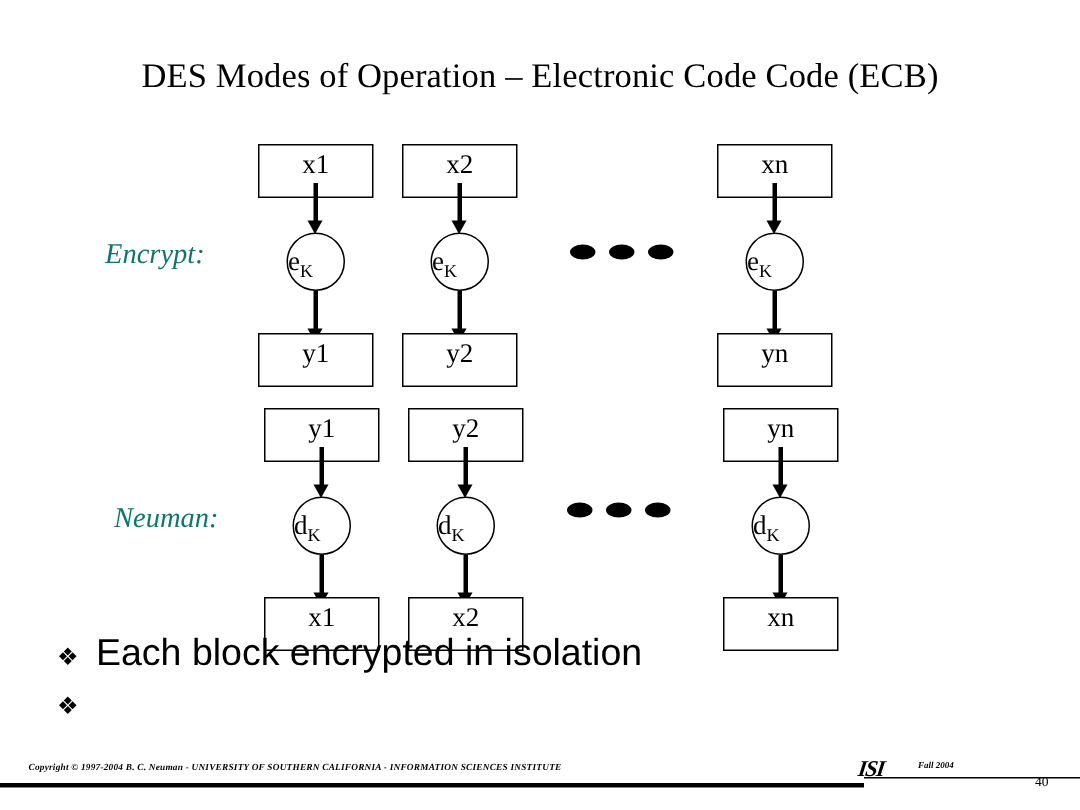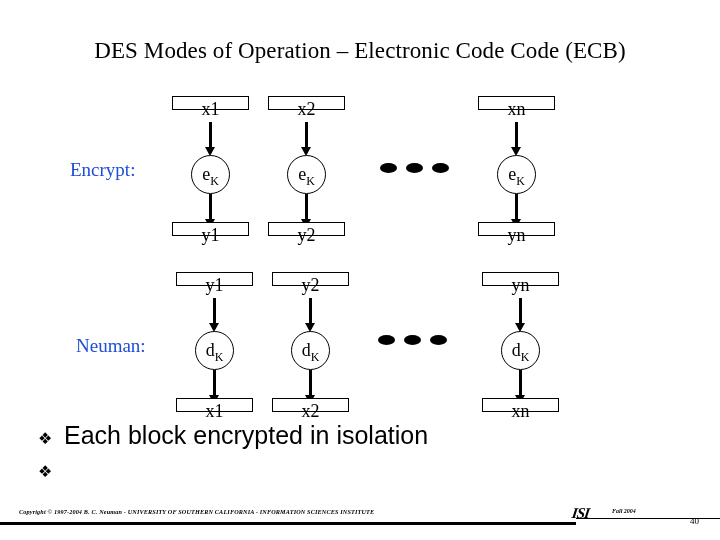--- a/index.html
+++ b/index.html
@@ -17,40 +17,39 @@
     font-family:"Liberation Serif", serif;
     font-size:23px; color:#000; letter-spacing:0.1px; white-space:nowrap;
   }
 
   
   .diagram{position:absolute;left:0;top:0;width:720px;height:540px;}
 
   .row-label{
     position:absolute;
     font-family:"Liberation Serif", serif;
-    font-size:19px; color:#1d4ed8; white-space:nowrap;
+    font-size:19px; color:#0f766e; white-space:nowrap;font-style:italic;
   }
 
   .box{
     position:absolute;
     box-sizing:border-box;
     border:1px solid #000;
     background:#fff;
-    height:14px; width:77px;
+    height:36px; width:77px;
     text-align:center;
     font-family:"Liberation Serif", serif;
     font-size:18px; line-height:24px; color:#000;
   }
 
   .circle{
     position:absolute;
     box-sizing:border-box;
     width:39px;height:39px;border-radius:50%;
     border:1px solid #000;background:#fff;
-    text-align:center;
     font-family:"Liberation Serif", serif;
     font-size:18px; line-height:37px; color:#000;
     white-space:nowrap;
   }
   .circle sub{font-size:12px;line-height:0;}
 
   
   .conn{position:absolute;width:3px;background:#000;}
   .conn .head{
     position:absolute;left:-4px;bottom:-8px;

